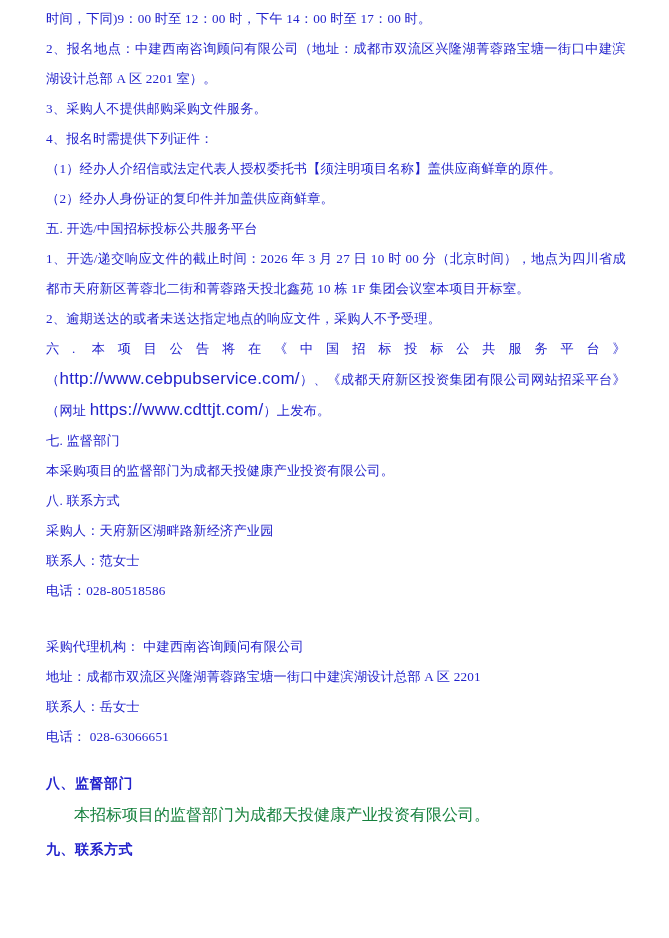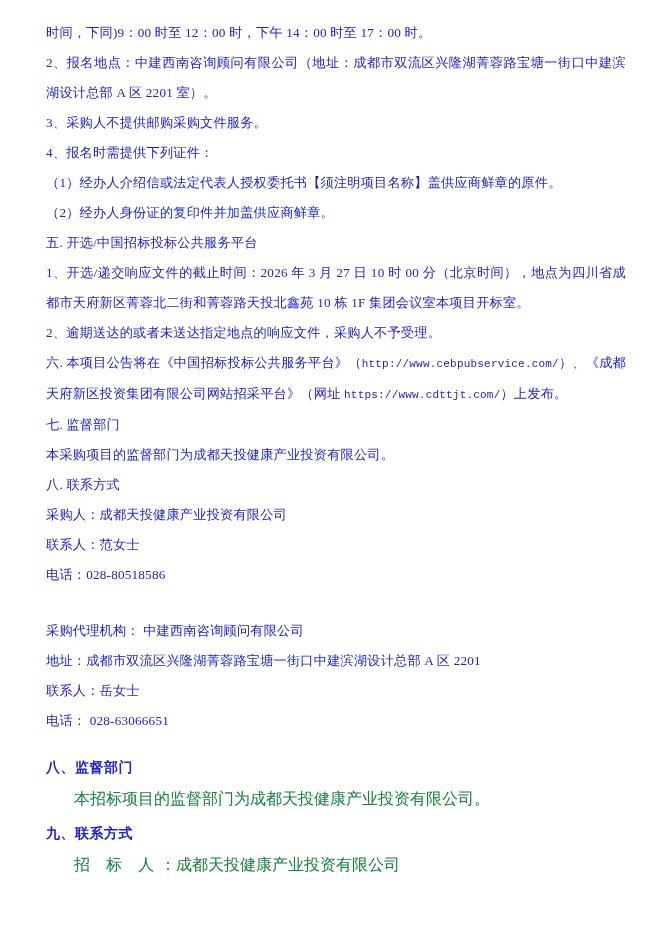--- a/index.html
+++ b/index.html
@@ -11,37 +11,37 @@
     width: 669px;
     height: 938px;
     position: relative;
     background: #ffffff;
     font-family: "Liberation Serif", "DejaVu Serif", serif;
     overflow: hidden;
   }
   .content {
     position: absolute;
     left: 46px;
-    top: 18px;
+    top: 4px;
     width: 580px;
   }
   p {
     margin: 0;
     padding: 0;
   }
   .para {
     font-size: 13.2px;
     line-height: 30px;
     color: #2222cc;
     letter-spacing: 0.2px;
     text-align: justify;
   }
   .mono {
-    font-family: Liberation Mono, monospace;
-    font-size: 11px;
+    font-family: Liberation Sans, sans-serif;
+    font-size: 17px;
   }
   .spacer-small {
     height: 12px;
   }
   .spacer-big {
     height: 26px;
   }
   .contact-block .para {
     line-height: 30px;
   }
@@ -77,35 +77,34 @@
     <p class="para">（2）经办人身份证的复印件并加盖供应商鲜章。</p>
     <p class="para">五. 开选/中国招标投标公共服务平台</p>
     <p class="para">1、开选/递交响应文件的截止时间：2026 年 3 月 27 日 10 时 00 分（北京时间），地点为四川省成都市天府新区菁蓉北二街和菁蓉路天投北鑫苑 10 栋 1F 集团会议室本项目开标室。</p>
     <p class="para">2、逾期送达的或者未送达指定地点的响应文件，采购人不予受理。</p>
 
     <p class="para"><span>六. 本项目公告将在《中国招标投标公共服务平台》（</span><span class="mono">http://www.cebpubservice.com/</span><span>）、《成都天府新区投资集团有限公司网站招采平台》（网址 </span><span class="mono">https://www.cdttjt.com/</span><span>）上发布。</span></p>
 
     <p class="para">七. 监督部门</p>
     <p class="para">本采购项目的监督部门为成都天投健康产业投资有限公司。</p>
     <p class="para">八. 联系方式</p>
-    <p class="para">采购人：成都天投健康产业投资有限公司</p>
+    <p class="para">采购人：天府新区湖畔路新经济产业园</p>
     <p class="para">联系人：范女士</p>
     <p class="para">电话：028-80518586</p>
 
     <div class="spacer-big"></div>
 
     <div class="contact-block">
       <p class="para">采购代理机构：  中建西南咨询顾问有限公司</p>
       <p class="para">地址：成都市双流区兴隆湖菁蓉路宝塘一街口中建滨湖设计总部 A 区 2201</p>
       <p class="para">联系人：岳女士</p>
       <p class="para">电话： 028-63066651</p>
     </div>
 
     <div class="spacer-small"></div>
 
     <p class="heading-black">八、监督部门</p>
     <p class="body-black">本招标项目的监督部门为成都天投健康产业投资有限公司。</p>
 
     <p class="heading-black">九、联系方式</p>
-    <p class="body-black"><span class="sp-wide">招 标 人</span><span>：成都天投健康产业投资有限公司</span></p>
 
   </div>
 </div>
 
 </body></html>

